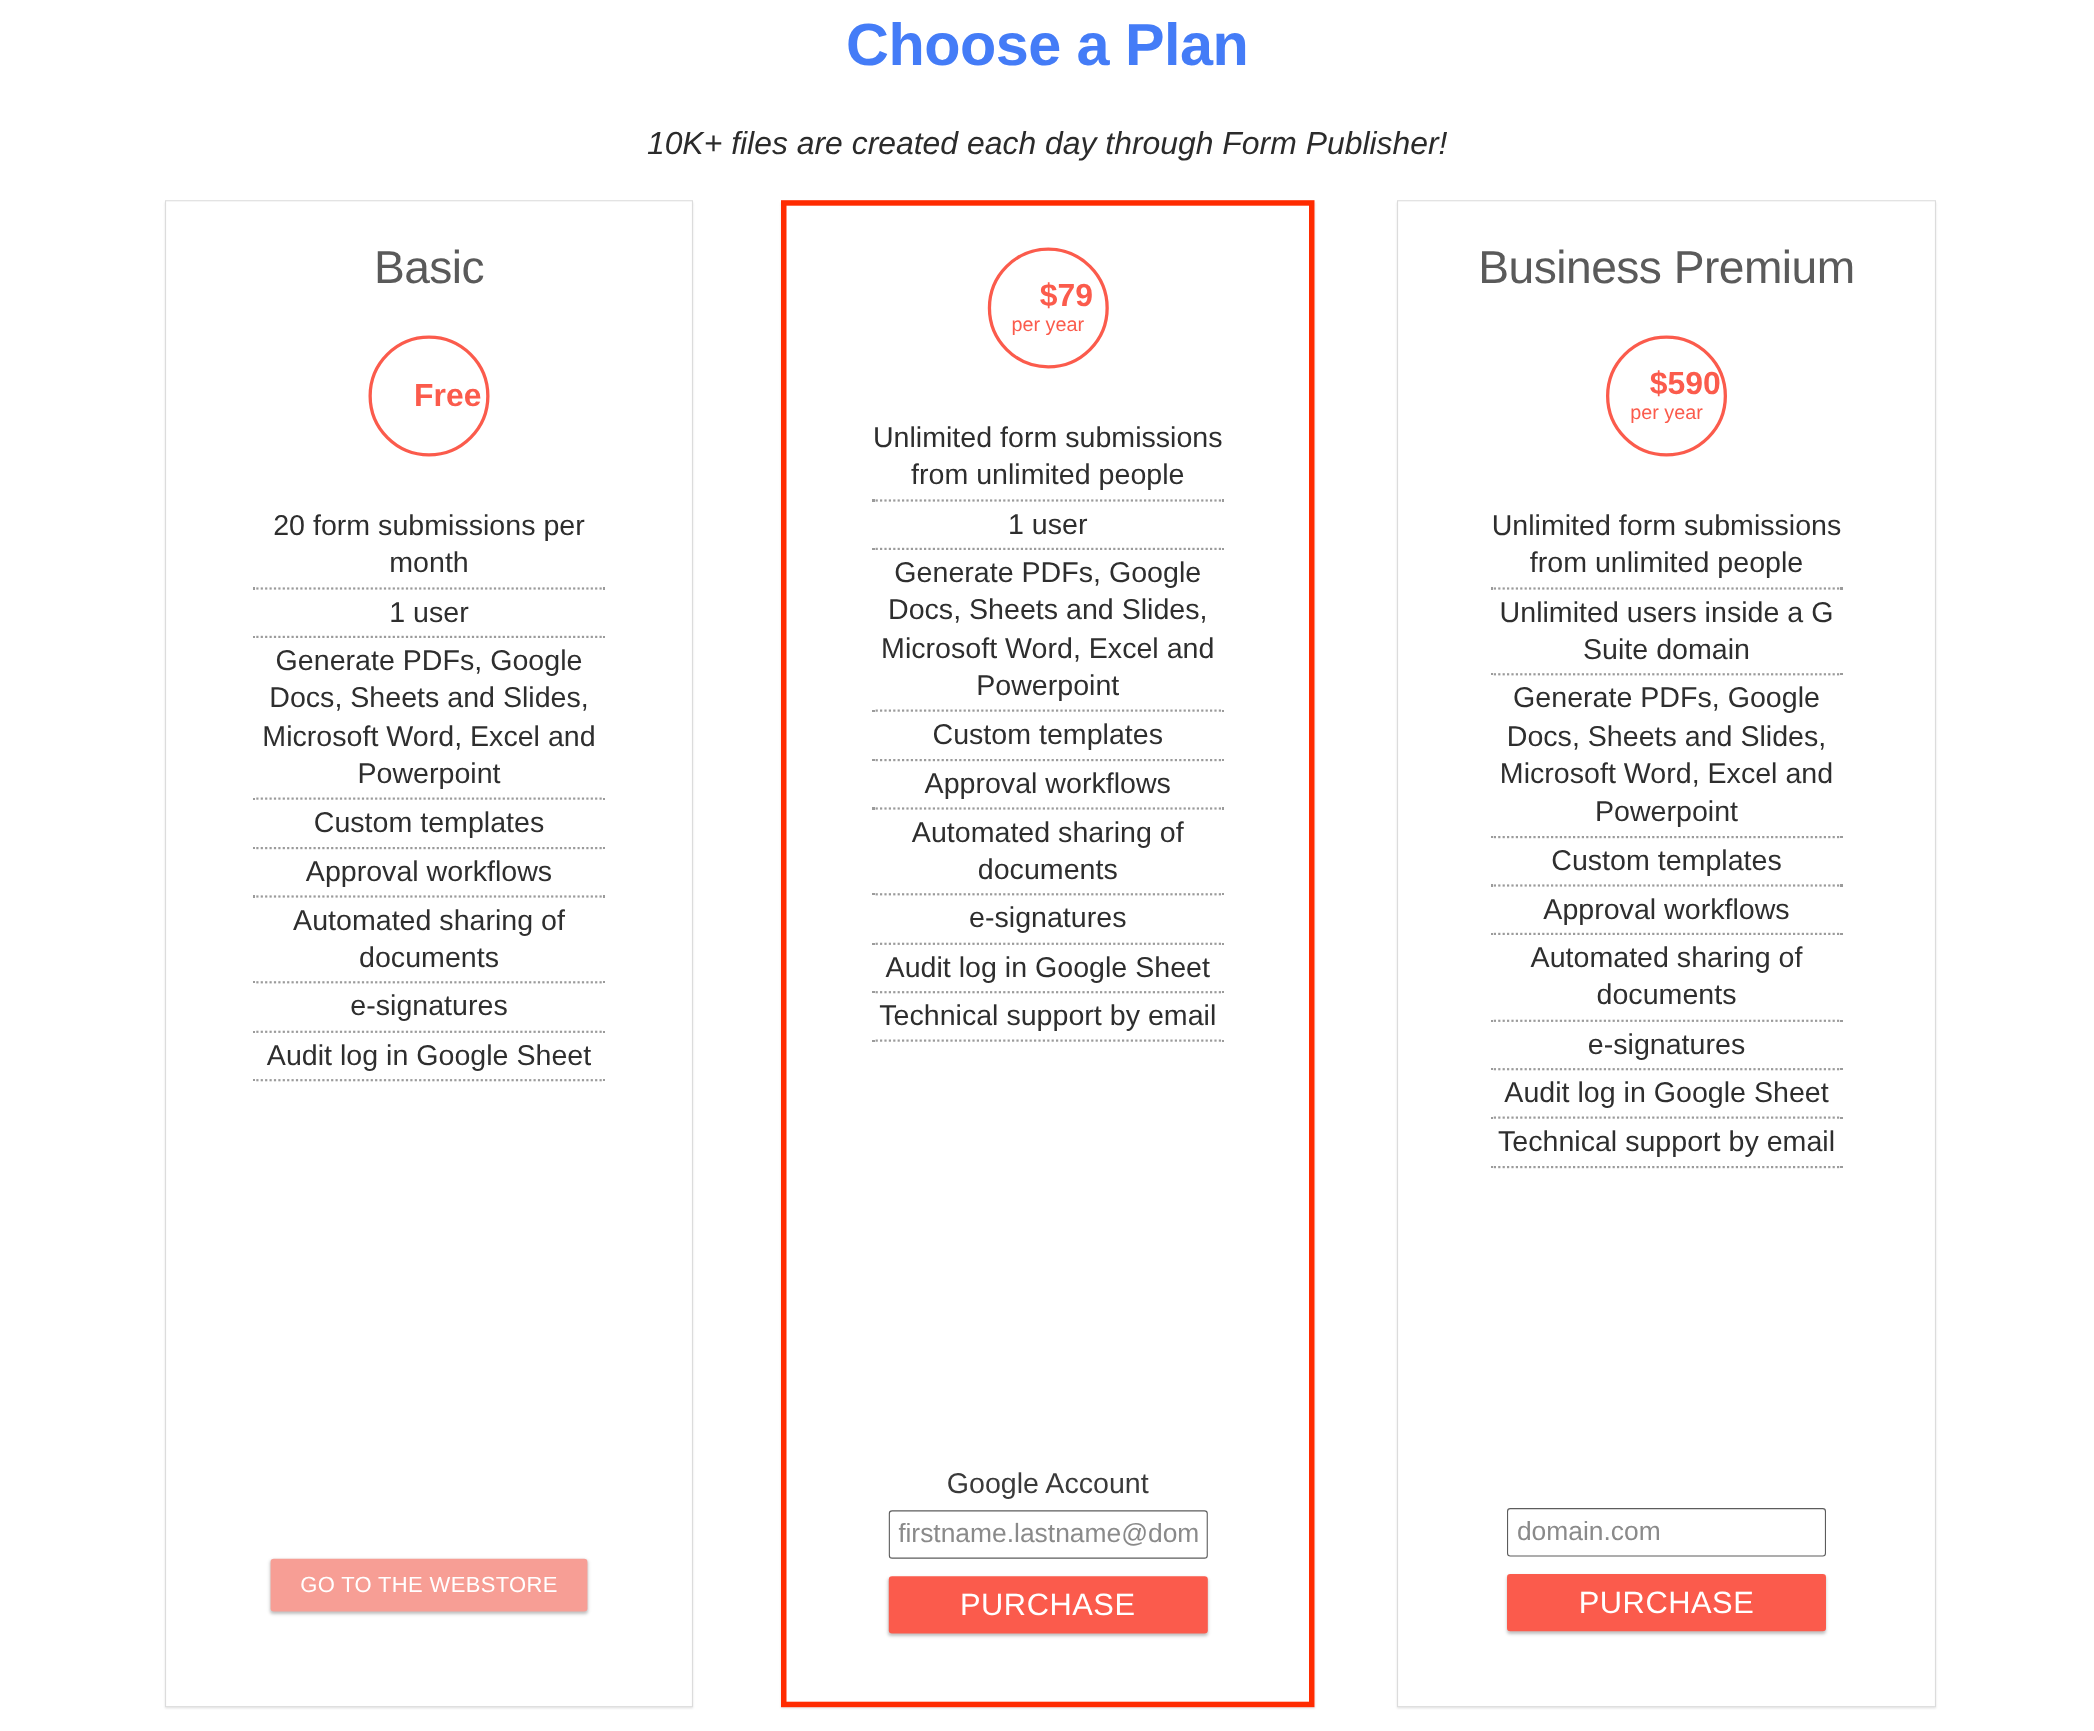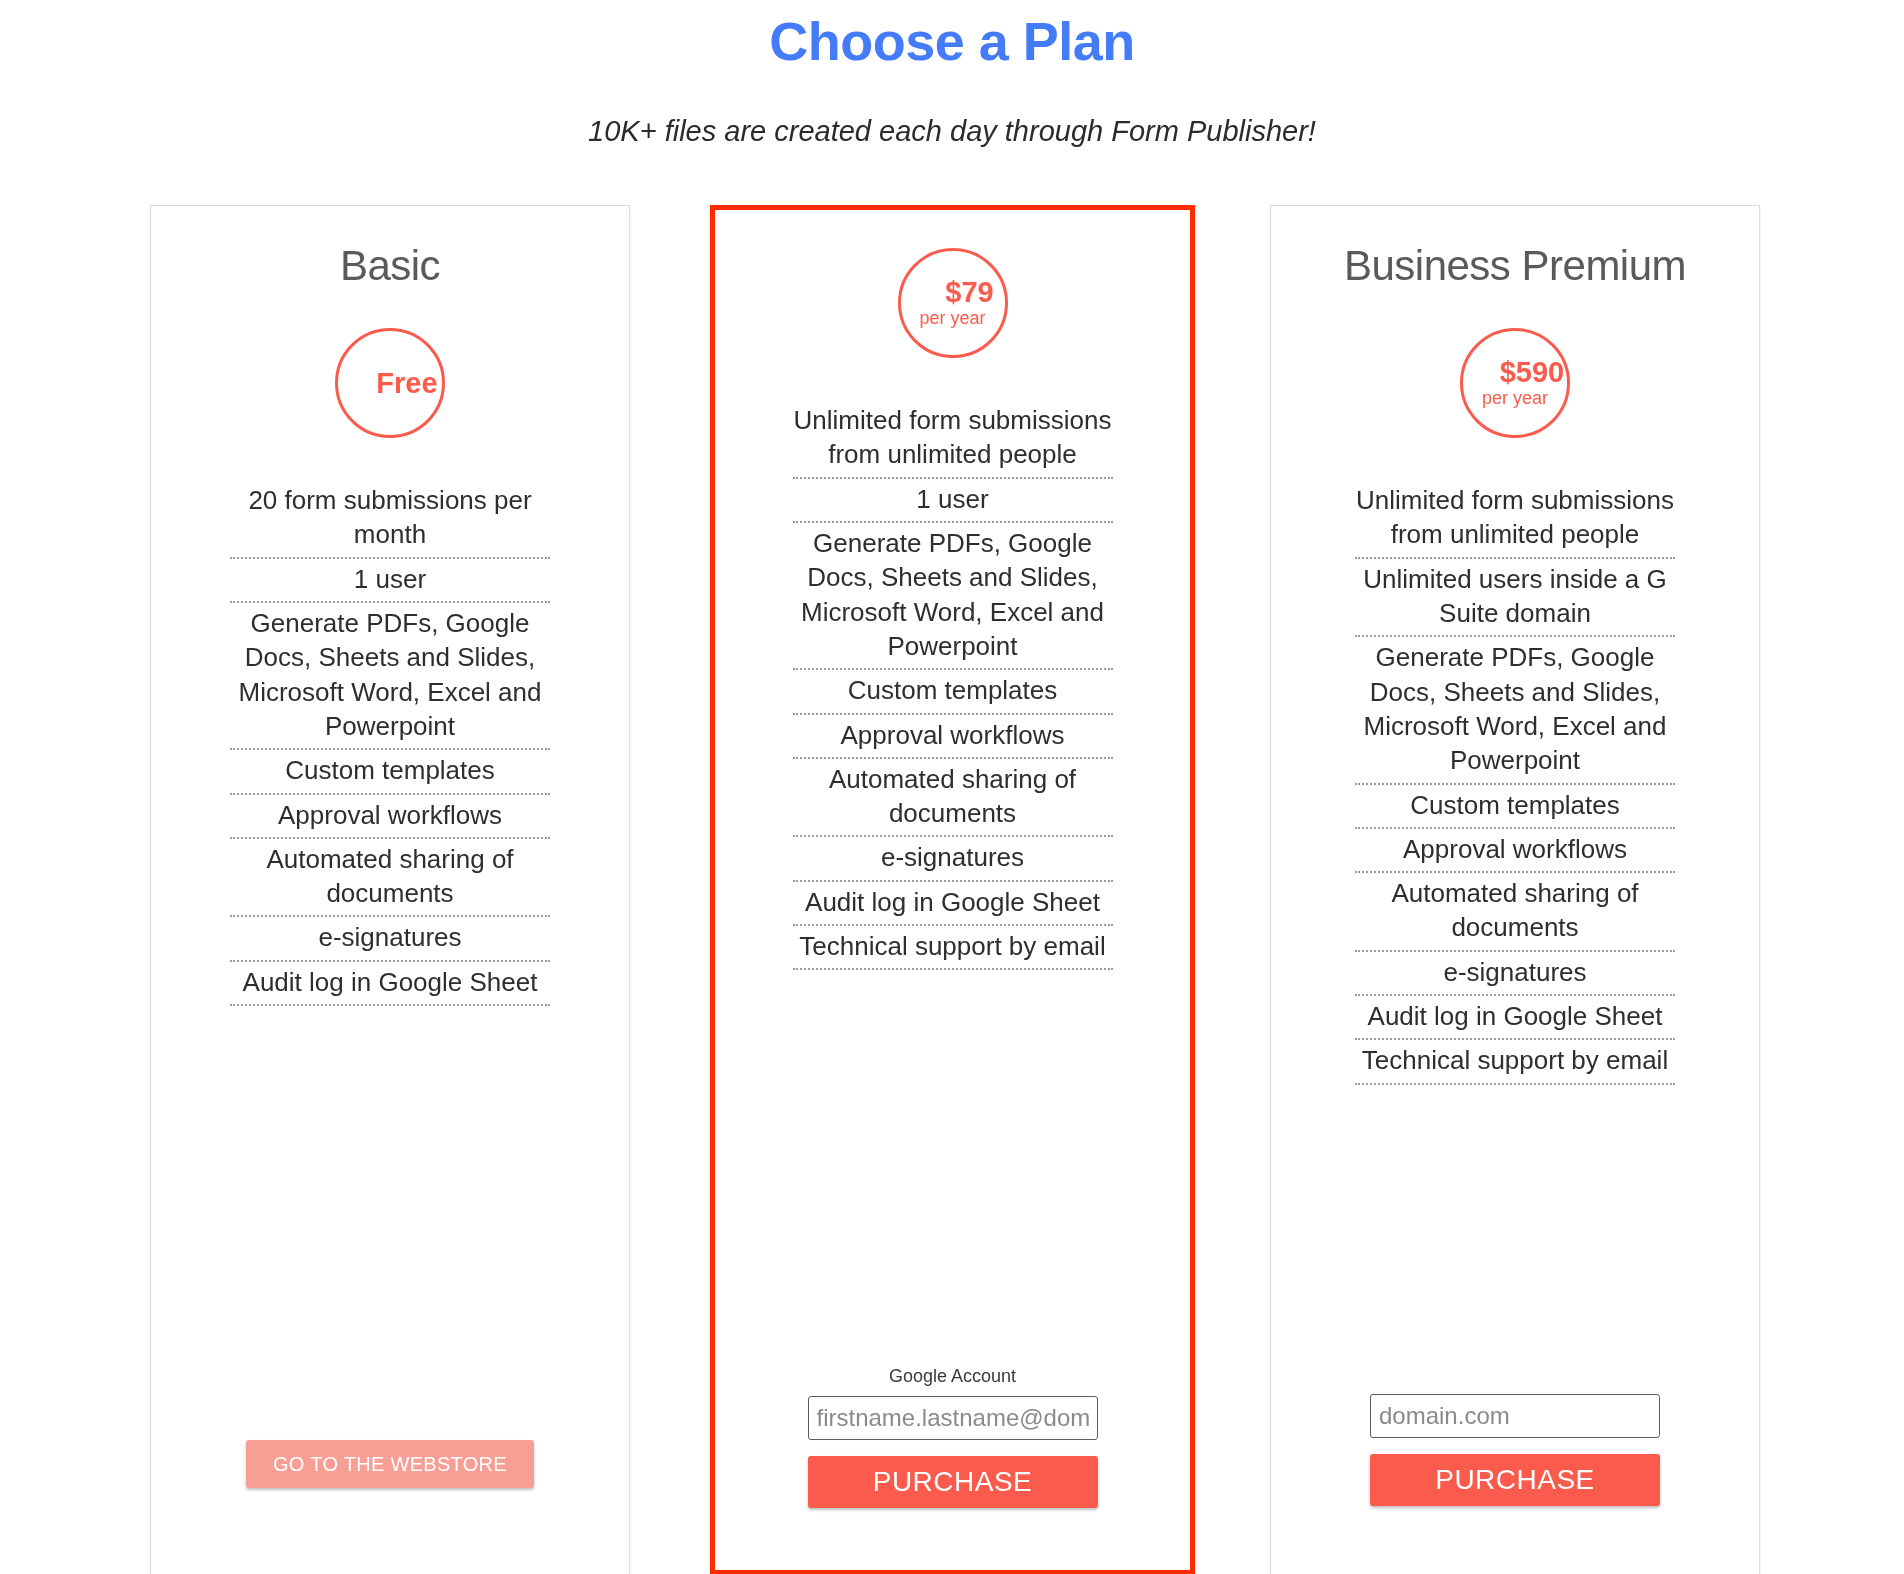--- a/index.html
+++ b/index.html
@@ -39,21 +39,21 @@
     width: 1904px;
     text-align: center;
     font-size: 29px;
     font-style: italic;
     color: #2b2b2b;
   }
 
   
   .cards {
     position: absolute;
-    top: 205px;
+    top: 182px;
     left: 150px;
     width: 1610px;
     height: 1370px;
   }
 
   .card {
     position: absolute;
     top: 0;
     width: 480px;
     height: 1370px;
@@ -142,21 +142,21 @@
   .card-footer {
     position: absolute;
     left: 0;
     width: 100%;
     bottom: 0;
     padding-bottom: 0;
   }
 
   .field-label {
     text-align: center;
-    font-size: 18px;
+    font-size: 26px;
     color: #3a3a3a;
     margin-bottom: 9px;
   }
 
   .text-input {
     display: block;
     margin: 0 auto;
     width: 290px;
     height: 44px;
     padding: 4px 8px;

